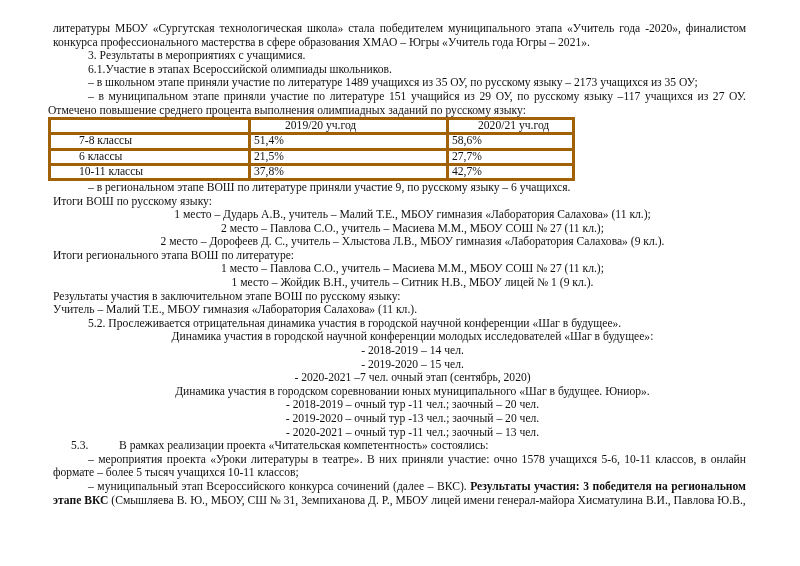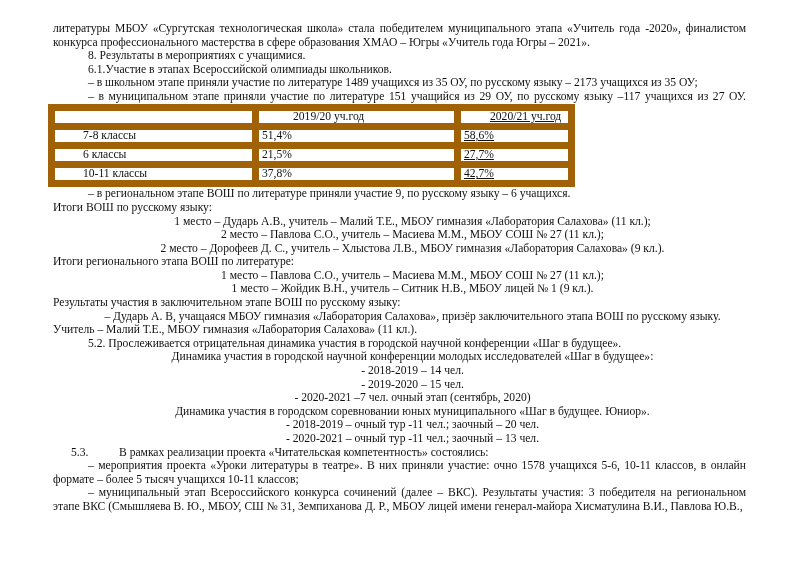--- a/index.html
+++ b/index.html
@@ -3,38 +3,39 @@
 <meta charset="utf-8">
 <style>
   html, body { margin: 0; padding: 0; background: #ffffff; }
   body { width: 800px; height: 566px; overflow: hidden; position: relative;
          font-family: "Liberation Serif", serif; font-size: 11.6px; color: #111; }
   .page { position: absolute; left: 53px; top: 22px; width: 693px; }
   .ln { height: 13.6px; line-height: 13.6px; white-space: nowrap; }
   .j { text-align: justify; text-align-last: justify; white-space: normal; overflow: hidden; }
   .i1 { padding-left: 35px; }
   .i4 { padding-left: 26px; text-align: center; }
-  .b { font-weight: normal; }
+  .b { font-weight: bold; }
   table.t { border-collapse: collapse; margin-left: -5px; width: 527px; }
-  table.t td { border: 7px solid #a16207; height: 12.2px; line-height: 12px; padding: 0 0 0 2px; font-size: 11.6px; }
+  table.t td { border: 3px solid #a16207; height: 12.2px; line-height: 12px; padding: 0 0 0 2px; font-size: 11.6px; }
   table.t td.c0 { width: 169px; padding-left: 28px; }
   table.t td.c1 { width: 161px; padding-left: 3px; }
-  table.t td.c2 { padding-left: 3px; text-decoration: underline; }
+  table.t td.c2 { padding-left: 3px; }
   .num { display:inline-block; width: 48px; }
 </style>
 </head>
 <body>
 
 <div class="page">
   <div class="ln j">литературы МБОУ «Сургутская технологическая школа» стала победителем  муниципального этапа «Учитель года -2020», финалистом</div>
   <div class="ln">конкурса профессионального мастерства в сфере образования ХМАО – Югры «Учитель года Югры – 2021».</div>
-  <div class="ln i1">8. Результаты в мероприятиях с учащимися.</div>
+  <div class="ln i1">3. Результаты в мероприятиях с учащимися.</div>
   <div class="ln i1">6.1.Участие в этапах Всероссийской олимпиады школьников.</div>
   <div class="ln i1">– в школьном этапе приняли участие по литературе 1489 учащихся из 35 ОУ, по русскому языку – 2173 учащихся из 35 ОУ;</div>
   <div class="ln j i1">– в муниципальном этапе приняли участие по литературе 151 учащийся из 29 ОУ, по русскому языку –117 учащихся из 27 ОУ.</div>
+  <div class="ln" style="margin-left:-5px">Отмечено повышение среднего процента выполнения олимпиадных заданий по русскому языку:</div>
 
   <table class="t">
     <tbody>
         <tr>
       <td class="c0"></td>
       <td class="c1" style="padding-left:34px">2019/20 уч.год</td>
       <td class="c2" style="padding-left:29px">2020/21 уч.год</td>
     </tr>
     <tr>
       <td class="c0">7-8 классы</td>
@@ -56,29 +57,29 @@
 
   <div class="ln i1">– в  региональном этапе ВОШ по литературе приняли участие 9, по русскому языку – 6 учащихся.</div>
   <div class="ln">Итоги ВОШ по русскому языку:</div>
   <div class="ln i4">1 место – Дударь А.В., учитель – Малий Т.Е., МБОУ гимназия «Лаборатория Салахова» (11 кл.);</div>
   <div class="ln i4">2 место – Павлова С.О., учитель – Масиева М.М., МБОУ СОШ № 27 (11 кл.);</div>
   <div class="ln i4">2 место – Дорофеев Д. С., учитель – Хлыстова Л.В., МБОУ гимназия «Лаборатория Салахова» (9 кл.).</div>
   <div class="ln">Итоги регионального этапа ВОШ по литературе:</div>
   <div class="ln i4">1 место – Павлова С.О., учитель – Масиева М.М., МБОУ СОШ № 27 (11 кл.);</div>
   <div class="ln i4">1 место – Жойдик В.Н., учитель – Ситник Н.В., МБОУ лицей № 1 (9 кл.).</div>
   <div class="ln">Результаты участия в заключительном этапе ВОШ по русскому языку:</div>
-  <div class="ln i4">– Дударь А. В, учащаяся МБОУ гимназия «Лаборатория Салахова», призёр заключительного этапа ВОШ по русскому языку.</div>
   <div class="ln">Учитель – Малий Т.Е., МБОУ гимназия «Лаборатория Салахова» (11 кл.).</div>
   <div class="ln" style="padding-left:35px">5.2. Прослеживается отрицательная динамика участия в городской научной конференции «Шаг в будущее».</div>
   <div class="ln i4">Динамика участия в городской научной конференции молодых исследователей «Шаг в будущее»:</div>
   <div class="ln i4">- 2018-2019 – 14 чел.</div>
   <div class="ln i4">- 2019-2020 – 15 чел.</div>
   <div class="ln i4">- 2020-2021 –7 чел. очный этап (сентябрь, 2020)</div>
   <div class="ln i4">Динамика участия в городском соревновании юных муниципального «Шаг в будущее. Юниор».</div>
   <div class="ln i4">- 2018-2019 – очный тур -11 чел.; заочный – 20 чел.</div>
+  <div class="ln i4">- 2019-2020 – очный тур -13 чел.; заочный – 20 чел.</div>
   <div class="ln i4">- 2020-2021 – очный тур -11 чел.; заочный – 13 чел.</div>
   <div class="ln" style="padding-left:18px">
     <span class="num">5.3.</span><span>В рамках реализации проекта «Читательская компетентность» состоялись:</span>
   </div>
   <div class="ln j i1">–  мероприятия  проекта «Уроки литературы в театре». В них приняли участие:  очно 1578   учащихся 5-6, 10-11 классов, в онлайн</div>
   <div class="ln">формате – более 5 тысяч учащихся 10-11 классов;</div>
   <div class="ln j i1"><span>– муниципальный этап Всероссийского конкурса сочинений (далее – ВКС). </span><span class="b">Результаты участия: 3 победителя на региональном</span></div>
   <div class="ln"><span class="b">этапе ВКС</span><span> (Смышляева В. Ю., МБОУ, СШ № 31, Земпиханова Д. Р., МБОУ лицей имени генерал-майора Хисматулина В.И., Павлова Ю.В.,</span></div>
 </div>
 

